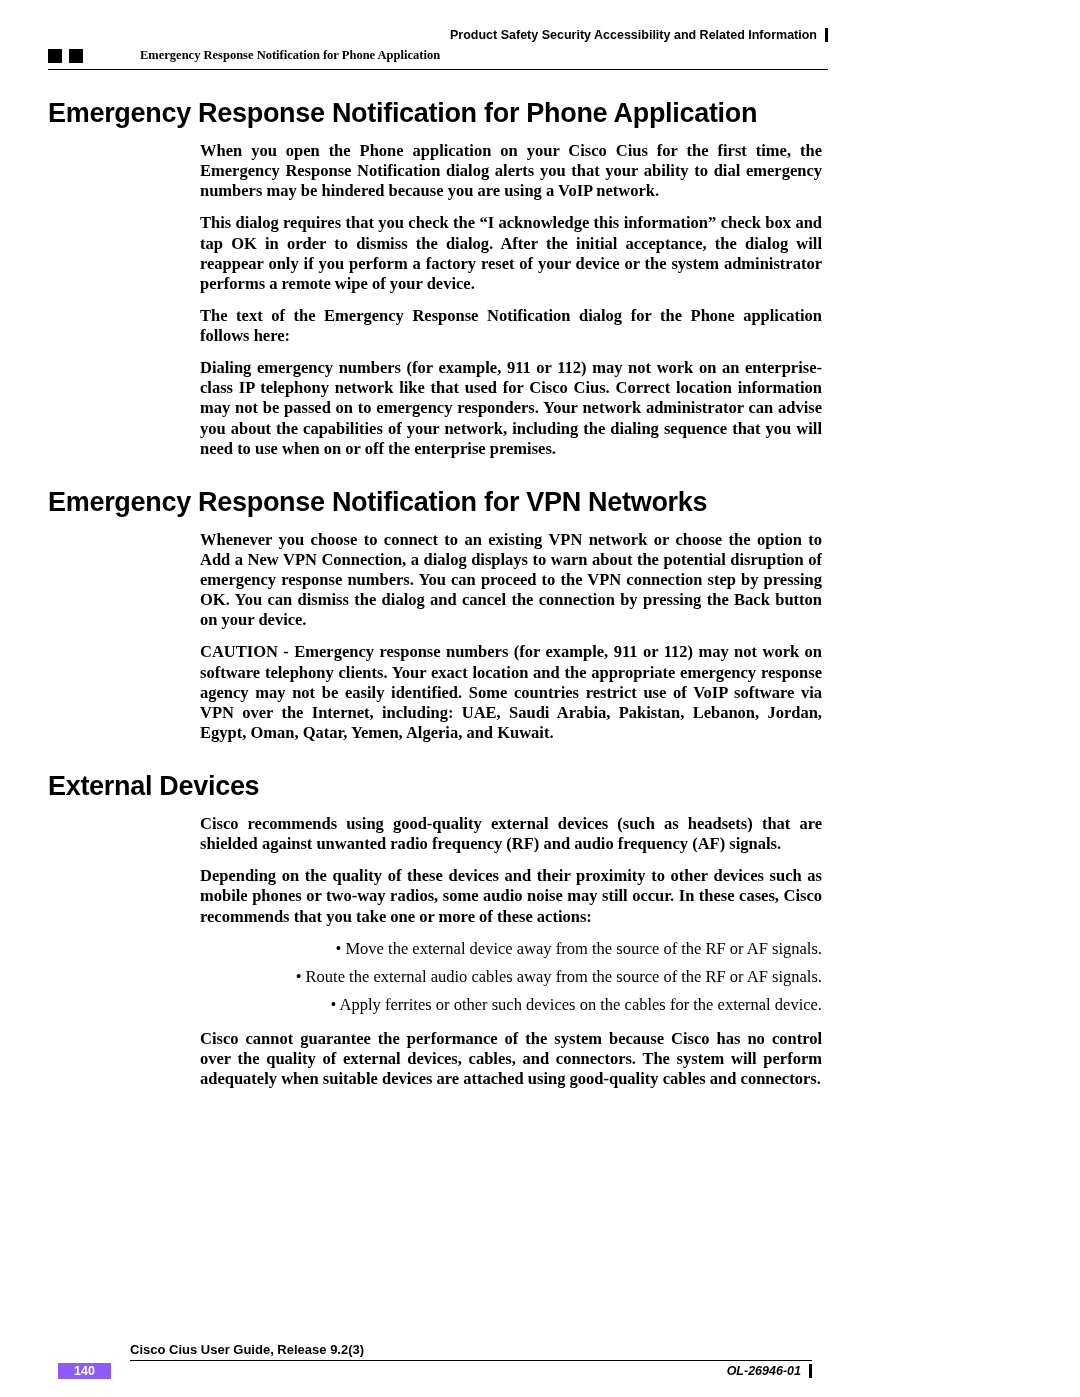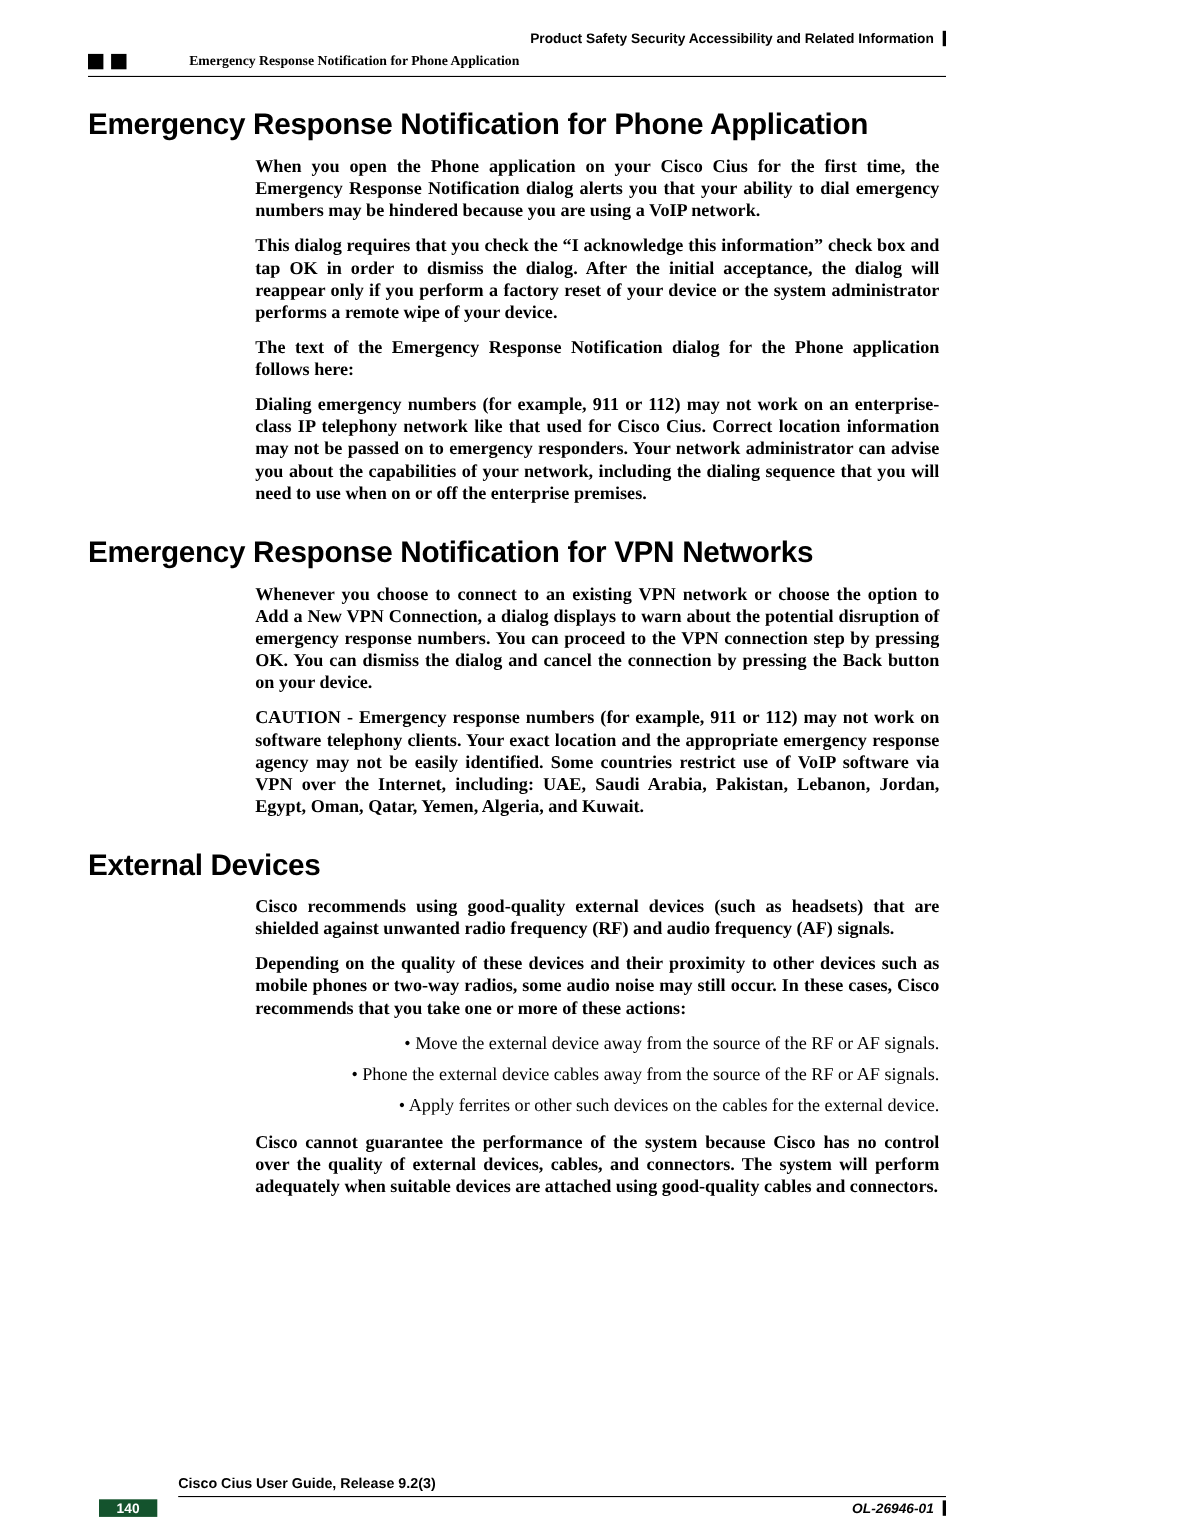--- a/index.html
+++ b/index.html
@@ -9,21 +9,20 @@
     font-family: "Times New Roman", Times, serif;
     color: #000;
     width: 1080px;
   }
   .page {
     position: relative;
     width: 876px;
     height: 1397px;
     box-sizing: border-box;
     padding: 28px 48px 20px 48px;
-    margin-left: 32px;
   }
   .header-row {
     display: flex;
     justify-content: space-between;
     align-items: center;
     font-family: Arial, Helvetica, sans-serif;
     margin-bottom: 4px;
   }
   .header-right {
     font-size: 12.5px;
@@ -89,21 +88,21 @@
     margin: 0 0 8px 18px;
     text-indent: -11px;
   }
   ul.bullets li::before {
     content: "• ";
   }
   .footer {
     position: absolute;
     bottom: 18px;
     left: 48px;
-    right: 48px;
+    right: 64px;
   }
   .footer-title-row {
     border-bottom: 1.5px solid #000;
     padding-bottom: 2px;
     margin-left: 82px;
   }
   .footer-title {
     font-family: Arial, Helvetica, sans-serif;
     font-size: 13px;
     font-weight: bold;
@@ -111,21 +110,21 @@
   .footer-bottom {
     display: flex;
     justify-content: space-between;
     align-items: center;
     margin-top: 2px;
     font-family: Arial, Helvetica, sans-serif;
     font-size: 12.5px;
     font-weight: bold;
   }
   .page-number-box {
-    background: #14532d;
+    background: #8b5cf6;
     color: #fff;
     padding: 1px 16px;
     font-size: 12.5px;
     display: inline-block;
     margin-left: 10px;
     margin-right: 6px;
   }
   .doc-id {
     border-right: 3px solid #000;
     padding-right: 8px;
@@ -176,21 +175,21 @@
     </div>
   </div>
 
   <div class="section">
     <h1>External Devices</h1>
     <div class="body-block">
       <p>Cisco recommends using good-quality external devices (such as headsets) that are shielded against unwanted radio frequency (RF) and audio frequency (AF) signals.</p>
       <p>Depending on the quality of these devices and their proximity to other devices such as mobile phones or two-way radios, some audio noise may still occur. In these cases, Cisco recommends that you take one or more of these actions:</p>
       <ul class="bullets">
         <li>Move the external device away from the source of the RF or AF signals.</li>
-        <li>Phone the external device cables away from the source of the RF or AF signals.</li>
+        <li>Route the external audio cables away from the source of the RF or AF signals.</li>
         <li>Apply ferrites or other such devices on the cables for the external device.</li>
       </ul>
       <p>Cisco cannot guarantee the performance of the system because Cisco has no control over the quality of external devices, cables, and connectors. The system will perform adequately when suitable devices are attached using good-quality cables and connectors.</p>
     </div>
   </div>
 
   <div class="footer">
     <div class="footer-title-row">
       <span class="footer-title">Cisco Cius User Guide, Release 9.2(3)</span>
     </div>

